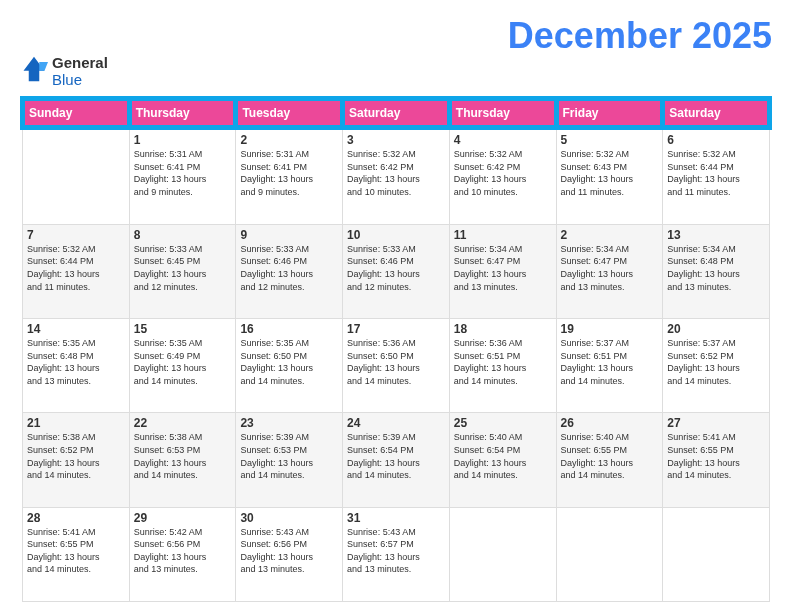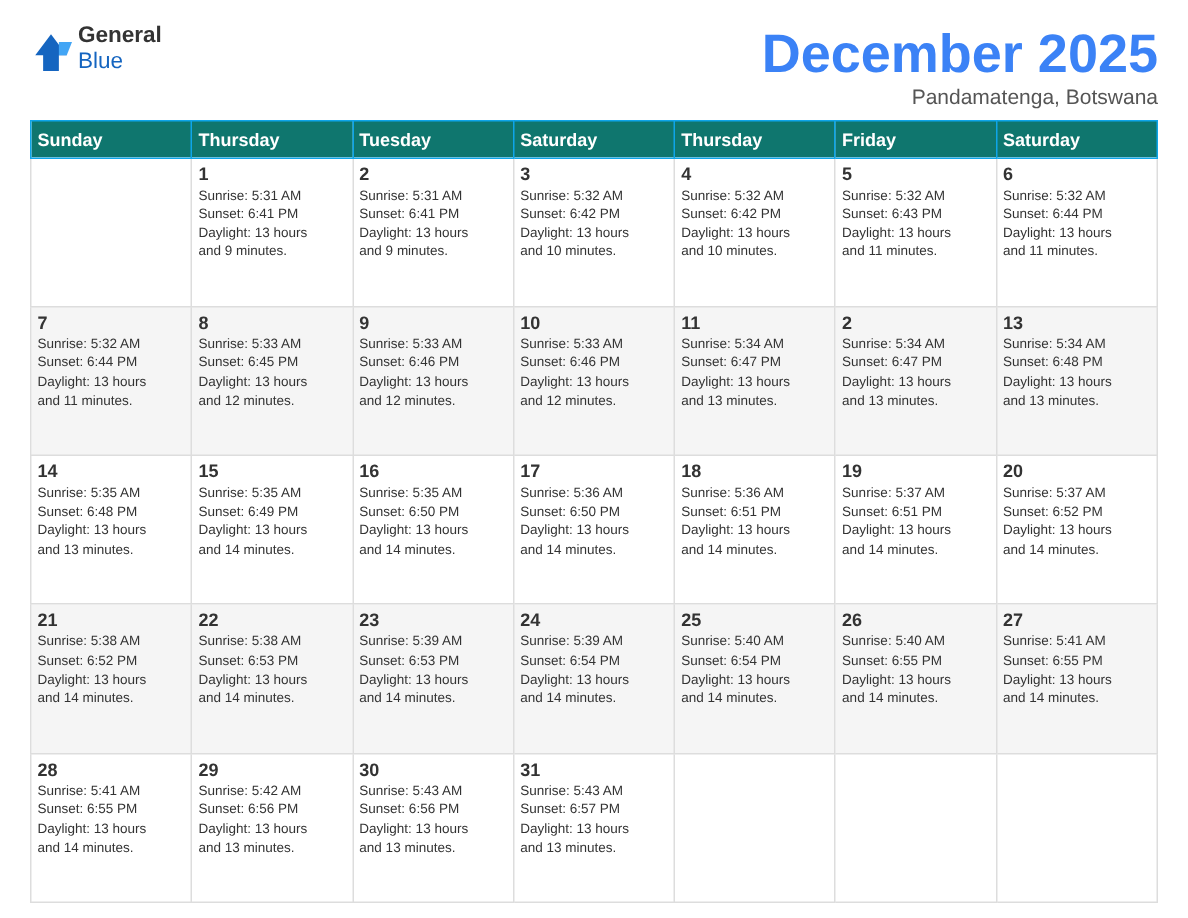--- a/index.html
+++ b/index.html
@@ -18,22 +18,23 @@
       flex-direction: column;
     }
     .top-section {
       display: flex;
       justify-content: space-between;
       align-items: flex-start;
       margin-bottom: 8px;
     }
     .logo {
       display: flex;
-      align-items: flex-end;
+      align-items: flex-start;
       gap: 4px;
+      margin-top: 39px;
     }
     .logo-text {
       display: flex;
       flex-direction: column;
       line-height: 1.1;
     }
     .logo-general {
       font-size: 15px;
       font-weight: bold;
       color: #333;
@@ -59,27 +60,27 @@
     .subtitle {
       font-size: 14px;
       color: #555;
     }
     .calendar {
       width: 100%;
       border-collapse: collapse;
       flex: 1;
     }
     .calendar th {
-      background: #0f766e;
+      background: #ec4899;
       color: #fff;
       font-size: 12px;
       font-weight: bold;
       padding: 5px 4px;
       text-align: left;
-      border: 1px solid #0ea5e9;
+      border: 5px solid #0ea5e9;
     }
     .calendar td {
       border: 1px solid #ddd;
       vertical-align: top;
       padding: 3px 4px;
       width: calc(100% / 7);
       background: #fff;
       min-height: 80px;
     }
     .calendar tr:nth-child(even) td {
@@ -111,21 +112,20 @@
         <polygon points="16,2 28,18 22,18 22,30 10,30 10,18 4,18" fill="#1565c0"></polygon>
         <polygon points="22,8 32,8 28,18 22,18" fill="#42a5f5"></polygon>
       </svg>
       <div class="logo-text">
         <span class="logo-general">General</span>
         <span class="logo-blue">Blue</span>
       </div>
     </div>
     <div class="header-right">
       <div class="month-title">December 2025</div>
-      <div class="subtitle">Pandamatenga, Botswana</div>
     </div>
   </div>
 
   <table class="calendar">
     <thead>
       <tr>
         <th>Sunday</th>
         <th>Thursday</th>
         <th>Tuesday</th>
         <th>Saturday</th>

